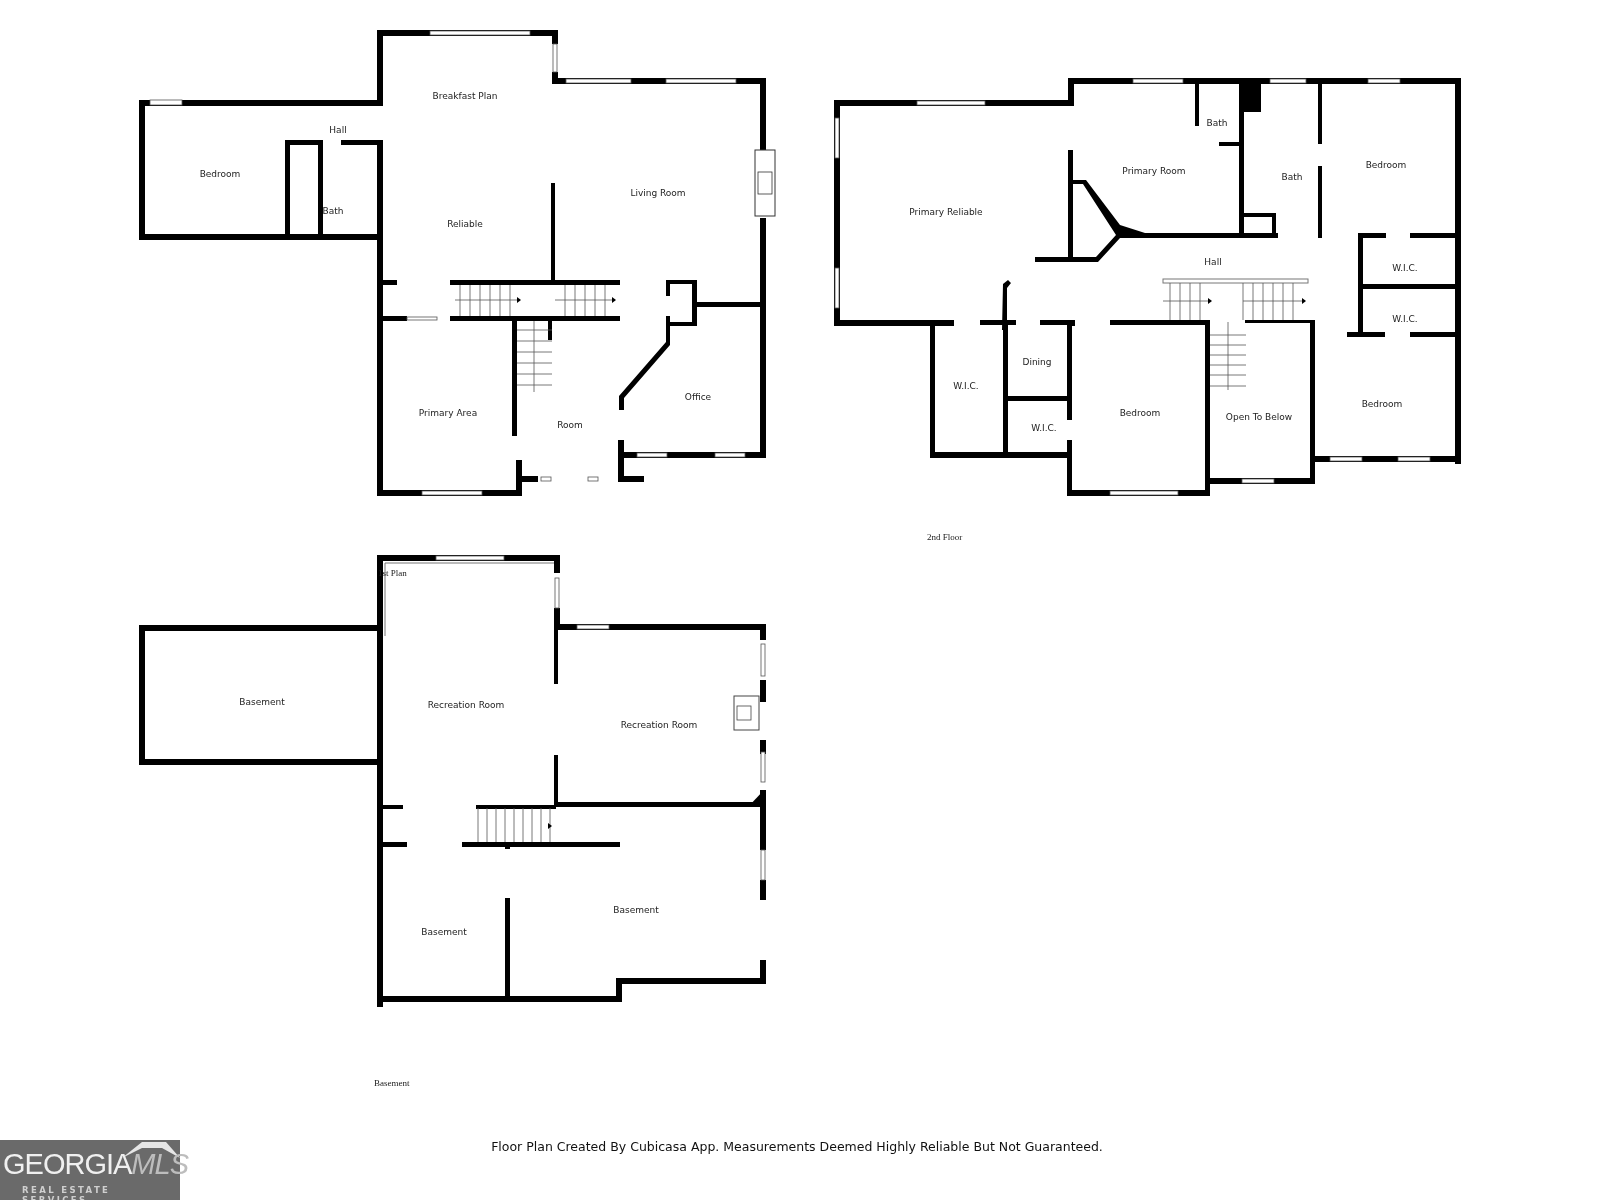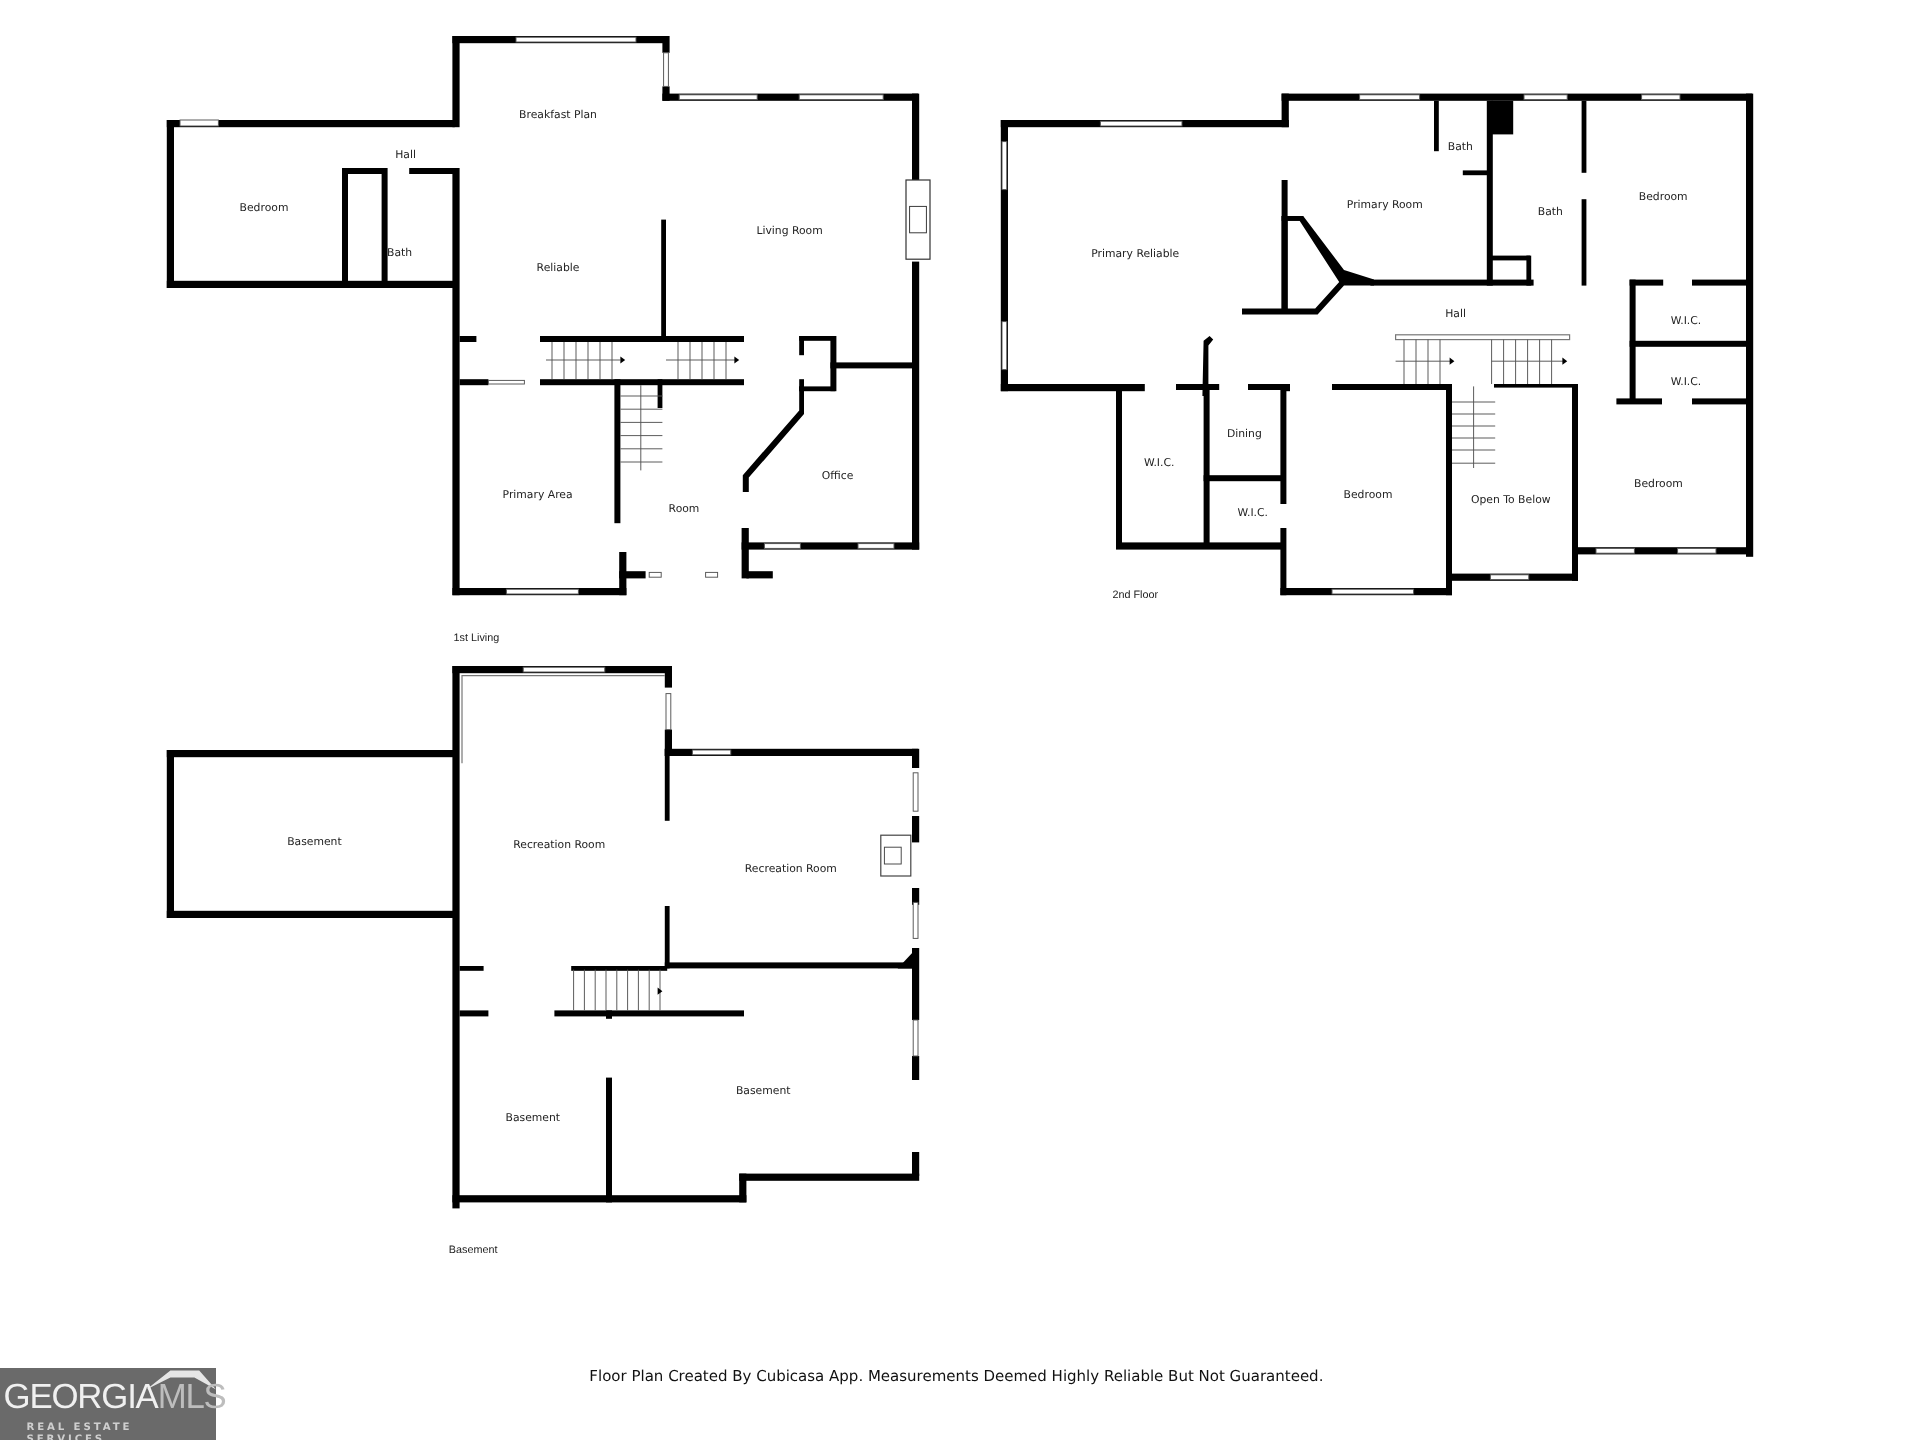--- a/index.html
+++ b/index.html
@@ -3,25 +3,25 @@
 <meta charset="utf-8">
 <style>
   html, body { margin:0; padding:0; background:#ffffff; }
   body { width:1600px; height:1200px; position:relative; overflow:hidden; font-family:"Liberation Sans", sans-serif; }
   #plan { position:absolute; left:0; top:0; width:1600px; height:1200px; }
   .w { fill:#000; }
   .win { fill:#fff; stroke:#555; stroke-width:0.8; }
   .rail { fill:none; stroke:#777; stroke-width:1; }
   .stair line { stroke:#555; stroke-width:0.8; }
   .lbl { position:absolute; font-family:"DejaVu Sans", sans-serif; font-size:9px; color:#222; transform:translate(-50%,-50%); white-space:nowrap; }
-  .flbl { position:absolute; font-family:Liberation Sans, sans-serif; font-size:9px; color:#222; white-space:nowrap; }
+  .flbl { position:absolute; font-family:Liberation Serif, serif; font-size:9px; color:#222; white-space:nowrap;margin-top:42px; }
   .footer { position:absolute; left:0; top:1139px; width:1600px; text-align:center; font-family:"DejaVu Sans", sans-serif; font-size:12.5px; color:#111; padding-left:-10px; }
   .logo { position:absolute; left:0; top:1140px; width:180px; height:60px; background:#6a6a6a; }
   .logo .name { position:absolute; left:3px; top:8px; font-family:"Liberation Sans", sans-serif; font-size:29px; letter-spacing:-1px; color:#f0f0f0; }
-  .logo .name .mls { color:#bdbdbd; }
+  .logo .name .mls { color:#bdbdbd;font-style:italic; }
   .logo .sub { position:absolute; left:22px; top:45px; font-family:"DejaVu Sans", sans-serif; font-size:8.5px; letter-spacing:2.4px; color:#cfcfcf; font-weight:bold; }
   .logo .roof { position:absolute; left:122px; top:0; }
 </style>
 </head>
 <body>
 
 <svg id="plan" viewBox="0 0 1600 1200" xmlns="http://www.w3.org/2000/svg">
 
   <g>
 
@@ -242,21 +242,21 @@
 
 <div class="lbl" style="left:465px;top:96px">Breakfast Plan</div>
 <div class="lbl" style="left:338px;top:130px">Hall</div>
 <div class="lbl" style="left:220px;top:174px">Bedroom</div>
 <div class="lbl" style="left:333px;top:211px">Bath</div>
 <div class="lbl" style="left:465px;top:224px">Reliable</div>
 <div class="lbl" style="left:658px;top:193px">Living Room</div>
 <div class="lbl" style="left:448px;top:413px">Primary Area</div>
 <div class="lbl" style="left:570px;top:425px">Room</div>
 <div class="lbl" style="left:698px;top:397px">Office</div>
-<div class="flbl" style="left:378px;top:526px">1st Living</div>
+<div class="flbl" style="left:378px;top:526px">1st Plan</div>
 
 <div class="lbl" style="left:946px;top:212px">Primary Reliable</div>
 <div class="lbl" style="left:1154px;top:171px">Primary Room</div>
 <div class="lbl" style="left:1217px;top:123px">Bath</div>
 <div class="lbl" style="left:1292px;top:177px">Bath</div>
 <div class="lbl" style="left:1386px;top:165px">Bedroom</div>
 <div class="lbl" style="left:1213px;top:262px">Hall</div>
 <div class="lbl" style="left:1405px;top:268px">W.I.C.</div>
 <div class="lbl" style="left:1405px;top:319px">W.I.C.</div>
 <div class="lbl" style="left:966px;top:386px">W.I.C.</div>

